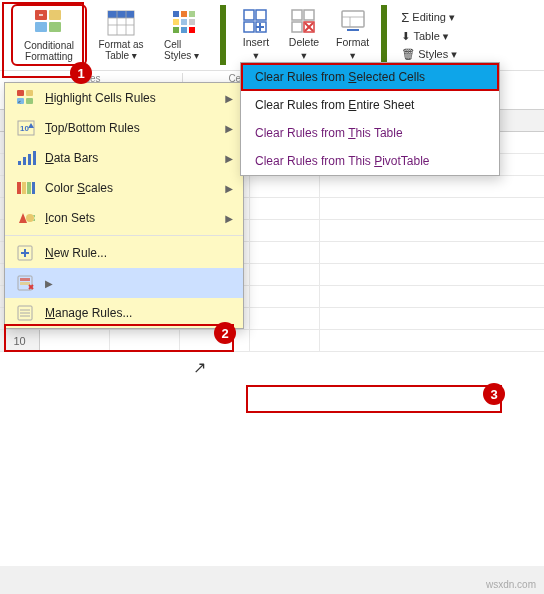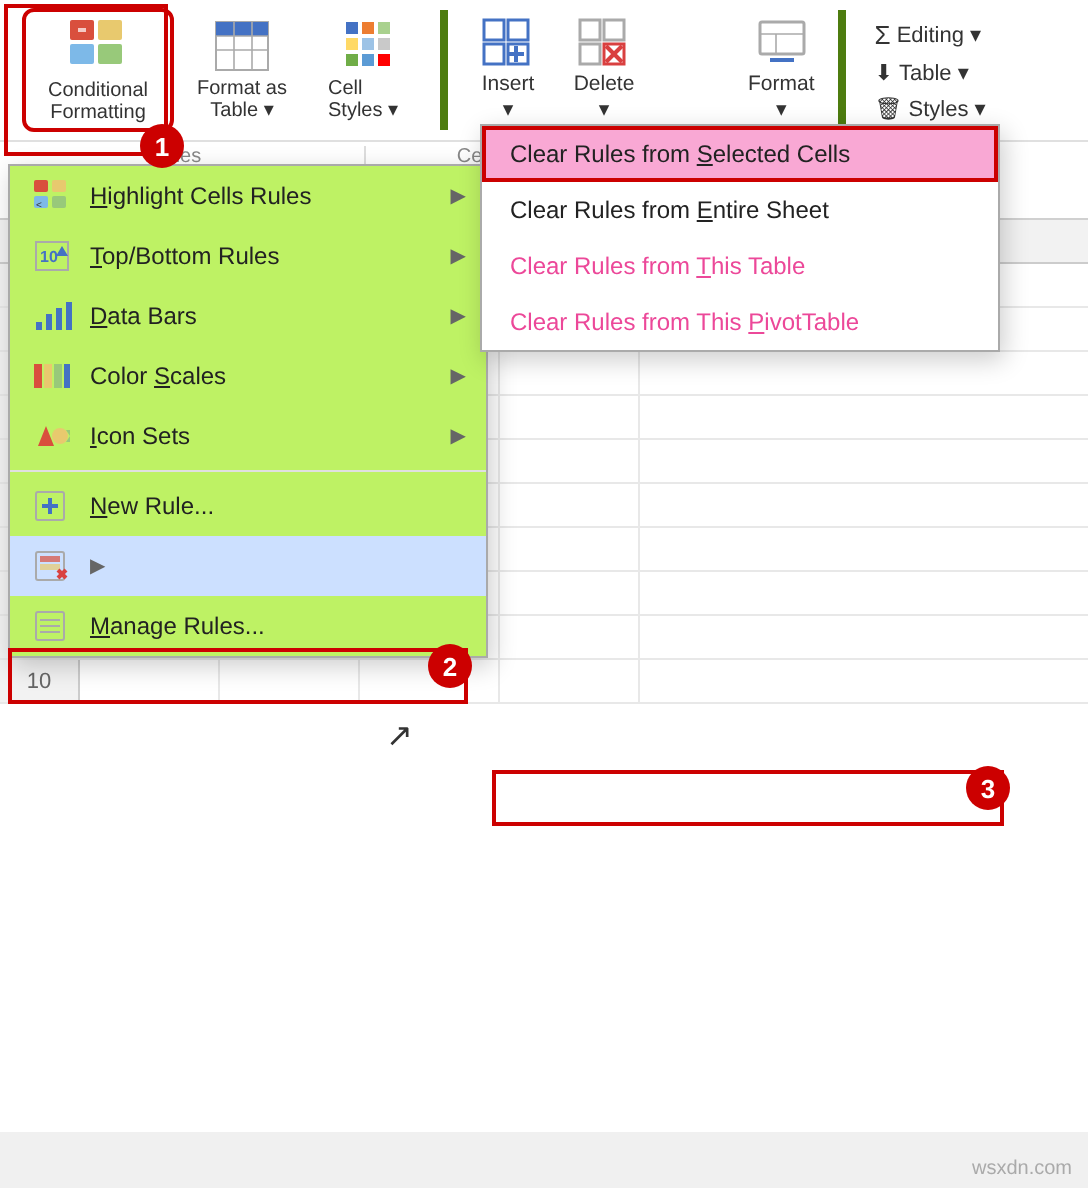--- a/index.html
+++ b/index.html
@@ -29,21 +29,21 @@
       align-items: center;
       padding: 4px 8px;
       gap: 2px;
     }
 
     .ribbon-group {
       display: flex;
       align-items: center;
       height: 60px;
       padding: 0 6px;
-      border-right: 4px solid #4d7c0f;
+      border-right: 6px solid #4d7c0f;
       gap: 4px;
     }
 
     .ribbon-group:last-child {
       border-right: none;
     }
 
     .ribbon-btn {
       display: flex;
       flex-direction: column;
@@ -138,21 +138,21 @@
       width: 70px;
       border-right: 1px solid #e8e8e8;
     }
 
     
     .dropdown-menu {
       position: absolute;
       top: 82px;
       left: 4px;
       width: 240px;
-      background: #bef264;
+      background: #fef9c3;
       border: 1px solid #aaa;
       box-shadow: 2px 4px 12px rgba(0,0,0,0.2);
       z-index: 100;
     }
 
     .menu-item {
       display: flex;
       align-items: center;
       padding: 6px 10px;
       cursor: pointer;
@@ -210,25 +210,25 @@
       padding: 7px 14px;
       cursor: pointer;
       font-size: 12px;
       color: #222;
       position: relative;
     }
 
     .submenu-item.active-sub {
       outline: 2px solid #cc0000;
       outline-offset: -2px;
-      background: #f9a8d4;
+      background: #0ea5e9;
     }
 
     .submenu-item.disabled {
-      color: #ec4899;
+      color: #701a75;
       cursor: default;
     }
 
     
     .badge {
       position: absolute;
       width: 22px;
       height: 22px;
       background: #cc0000;
       border-radius: 50%;
@@ -407,21 +407,21 @@
             <rect x="2" y="2" width="10" height="10" fill="none" stroke="#aaa" stroke-width="1.5"></rect>
             <rect x="2" y="14" width="10" height="10" fill="none" stroke="#aaa" stroke-width="1.5"></rect>
             <rect x="14" y="2" width="10" height="10" fill="none" stroke="#aaa" stroke-width="1.5"></rect>
             <rect x="14" y="14" width="10" height="10" fill="none" stroke="#d94040" stroke-width="1.5"></rect>
             <line x1="15" y1="15" x2="23" y2="23" stroke="#d94040" stroke-width="2"></line>
             <line x1="23" y1="15" x2="15" y2="23" stroke="#d94040" stroke-width="2"></line>
           </svg>
         </div>
         <div class="btn-label">Delete<br>▾</div>
       </div>
-      <div class="ribbon-btn" style="min-width:38px;margin-left:40px;">
+      <div class="ribbon-btn" style="min-width:38px;">
         <div class="btn-icon">
           <svg width="28" height="26" viewBox="0 0 28 26">
             <rect x="3" y="3" width="22" height="16" fill="none" stroke="#aaa" stroke-width="1.5" rx="1"></rect>
             <line x1="3" y1="9" x2="25" y2="9" stroke="#aaa" stroke-width="0.8"></line>
             <line x1="11" y1="9" x2="11" y2="19" stroke="#aaa" stroke-width="0.8"></line>
             <line x1="8" y1="22" x2="20" y2="22" stroke="#4472c4" stroke-width="2"></line>
           </svg>
         </div>
         <div class="btn-label">Format<br>▾</div>
       </div>

